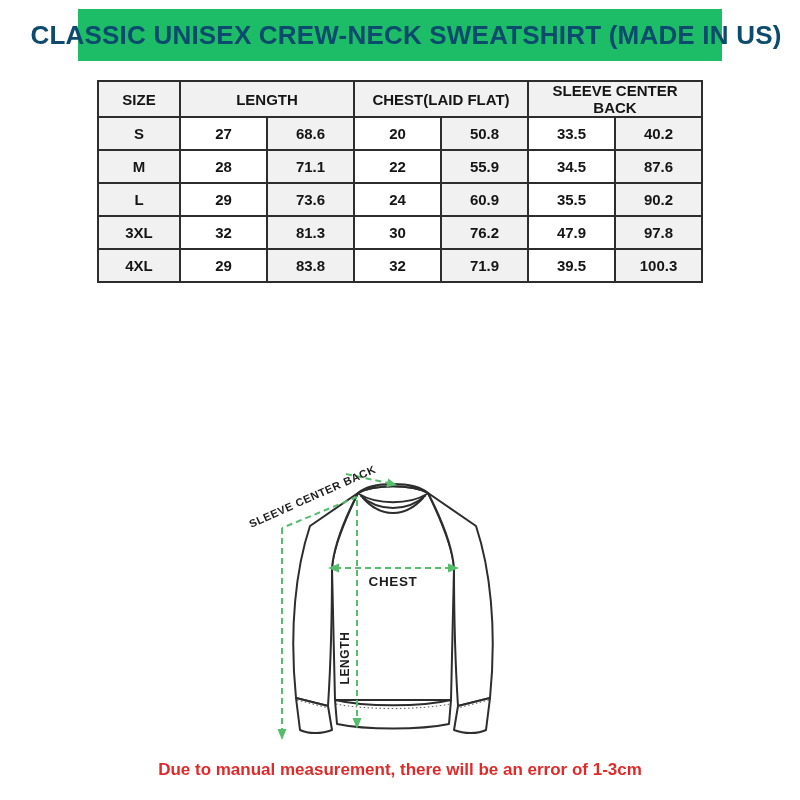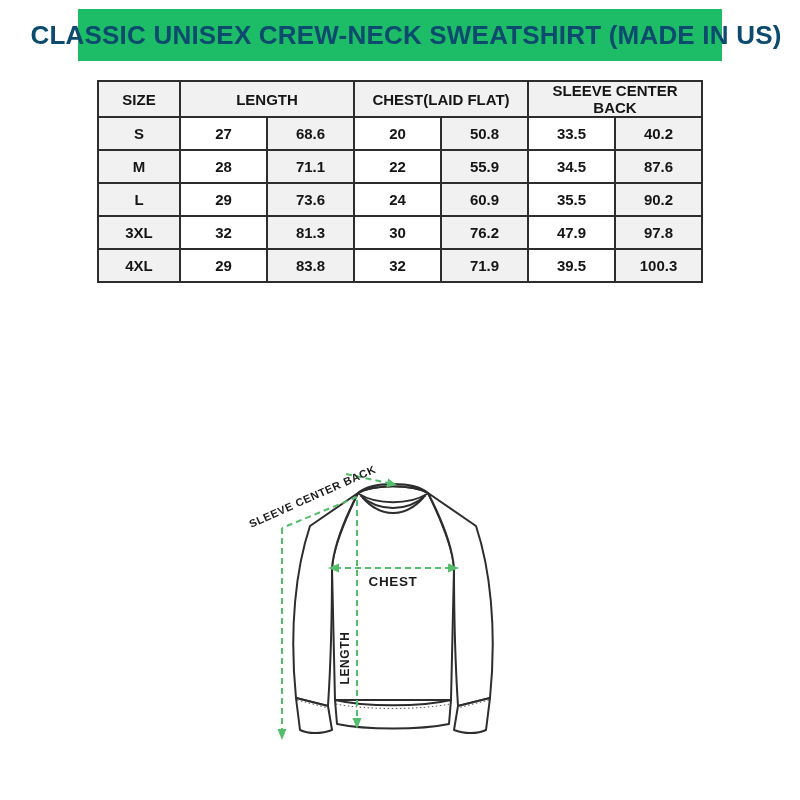--- a/index.html
+++ b/index.html
@@ -148,14 +148,15 @@
     <polygon class="measure-head" points="117,269 112.5,258 121.5,258"></polygon>
     <path class="measure" d="M95,108 L212,108"></path>
     <polygon class="measure-head" points="88,108 99,103.5 99,112.5"></polygon>
     <polygon class="measure-head" points="219,108 208,103.5 208,112.5"></polygon>
 
     <text class="measure-label" font-size="11" text-anchor="middle" transform="translate(74,40) rotate(-24)">SLEEVE CENTER BACK</text>
     <text class="measure-label" font-size="13.5" text-anchor="middle" x="153" y="126">CHEST</text>
     <text class="measure-label" font-size="12" text-anchor="middle" transform="translate(109,198) rotate(-90)">LENGTH</text>
   </svg>
 
+  <div class="note">Due to manual measurement, there will be an error of 1-3cm</div>
 
 </div>
 
 </body></html>

